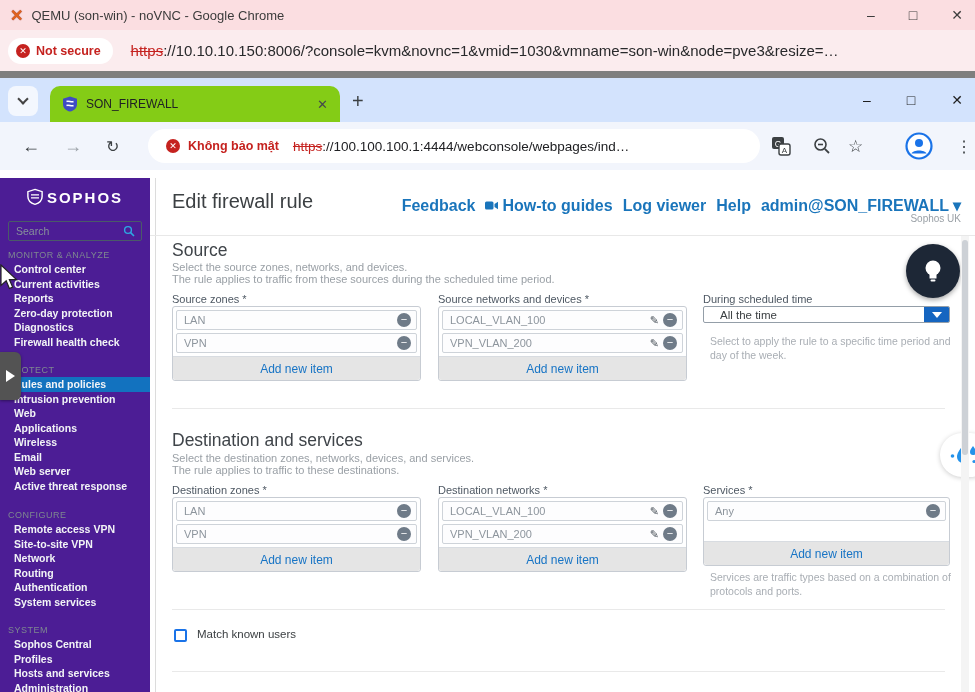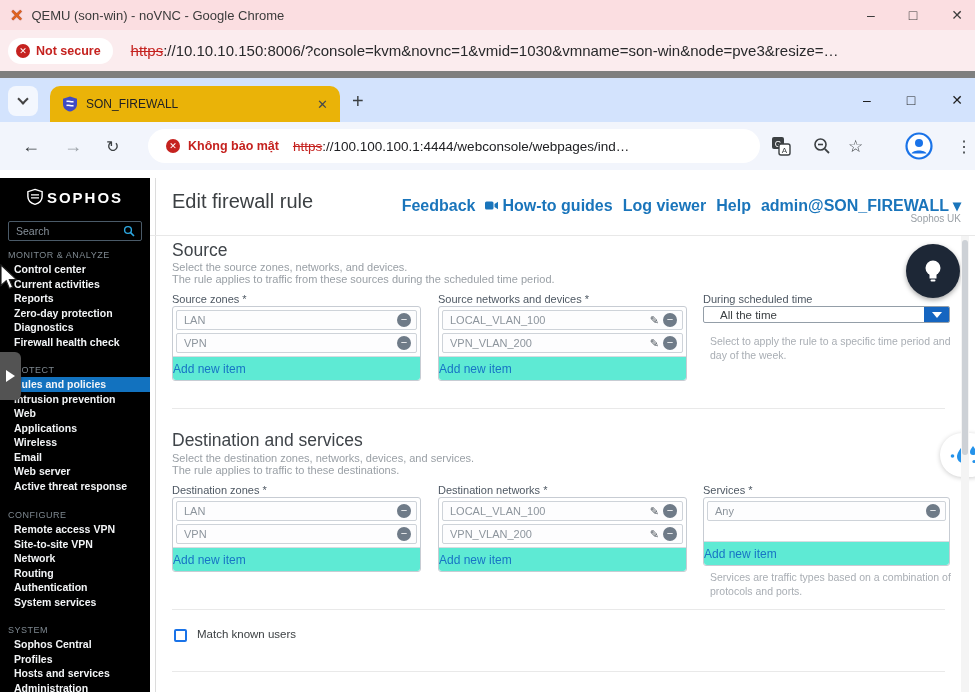--- a/index.html
+++ b/index.html
@@ -20,37 +20,37 @@
   .chip .ctext { color:#c5221f; font-size:12.5px; font-weight:bold; }
   .ourl { margin-left:18px; font-size:15px; color:#28292b; white-space:nowrap; }
   .scheme-struck { color:#c5221f; text-decoration:line-through; }
 
   .vncsep { position:absolute; left:0; top:71px; width:975px; height:7px; background:#7f7f7f; }
 
   
   .tabbar { position:absolute; left:0; top:78px; width:975px; height:44px; background:#d3e3fd; }
   .tabsearch { position:absolute; left:8px; top:8px; width:30px; height:30px; border-radius:8px; background:#f3f7fe; display:flex; align-items:center; justify-content:center; }
   .chev { width:8px; height:8px; border-right:2px solid #444; border-bottom:2px solid #444; transform:rotate(45deg); margin-top:-4px; }
-  .tab { position:absolute; left:50px; top:8px; width:290px; height:36px; background:#eab308; border-radius:10px 10px 0 0; display:flex; align-items:center; }
+  .tab { position:absolute; left:50px; top:8px; width:290px; height:36px; background:#84cc16; border-radius:10px 10px 0 0; display:flex; align-items:center; }
   .favicon { margin-left:12px; }
   .tabtitle { margin-left:8px; font-size:12px; color:#202124; flex:1; }
   .tabclose { margin-right:12px; color:#45484d; font-size:13px; }
   .newtab { position:absolute; left:352px; top:8px; font-size:20px; color:#3c4043; line-height:30px; }
   .wincontrols2 { position:absolute; right:12px; top:0; height:44px; display:flex; gap:36px; align-items:center; color:#1f1f1f; font-size:14px; }
 
   .toolbar2 { position:absolute; left:0; top:122px; width:975px; height:48px; background:#f2f5fc; }
   .navic { position:absolute; top:0; height:48px; display:flex; align-items:center; font-size:18px; color:#3c4043; }
   .urlpill { position:absolute; left:148px; top:7px; width:612px; height:34px; background:#fff; border-radius:17px; display:flex; align-items:center; padding:0 12px; }
   .urlpill .dot { width:14px; height:14px; border-radius:50%; background:#c5221f; color:#fff; font-size:9px; display:flex; align-items:center; justify-content:center; margin-left:6px; }
   .vnbadge { color:#c5221f; font-size:12.5px; font-weight:bold; margin:0 14px 0 8px; }
   .iurl { font-size:13.5px; color:#202124; white-space:nowrap; }
   .pillicons { position:absolute; top:0; height:48px; display:flex; align-items:center; }
 
   
-  .sidebar { position:absolute; left:0; top:178px; width:150px; height:514px; background:#000000; }
+  .sidebar { position:absolute; left:0; top:178px; width:150px; height:514px; background:#4c1d95; }
   .slogo { position:absolute; left:0; top:10px; width:150px; display:flex; align-items:center; justify-content:center; gap:4px; }
   .slogotext { color:#fff; font-weight:bold; font-size:15px; letter-spacing:2px; }
   .ssearch { position:absolute; left:8px; top:43px; width:134px; height:20px; border:1px solid #4a5a68; border-radius:2px; display:flex; align-items:center; }
   .ssearch .ph { margin-left:7px; flex:1; font-size:10.5px; color:#87919b; }
   .navsec { position:absolute; left:0; width:150px; }
   .navhdr { padding-left:8px; font-size:9px; color:#7e8890; letter-spacing:.5px; height:13px; line-height:13px; }
   .navitem { padding-left:14px; font-size:10.5px; font-weight:bold; color:#f2f4f6; height:14.5px; line-height:14.5px; white-space:nowrap; }
   .navitem.sel { background:#1272bf; }
 
   
@@ -66,21 +66,21 @@
   .desc { position:absolute; font-size:11px; color:#9aa0a6; white-space:nowrap; }
   .flabel { position:absolute; font-size:11px; font-weight:normal; color:#4e5863; white-space:nowrap; }
 
   .lstbox { position:absolute; width:249px; border:1px solid #c7ccd3; border-radius:3px; background:#fff; display:flex; flex-direction:column; }
   .lstitem { margin:3px 3px 0 3px; height:20px; border:1px solid #ced3d9; border-radius:2px; background:#fdfdfe; display:flex; align-items:center; padding:0 5px 0 7px; }
   .litxt { flex:1; font-size:11px; color:#8d959d; }
   .liicons { display:flex; gap:4px; align-items:center; }
   .ic-pencil { font-size:11px; color:#4c545c; }
   .ic-minus { width:14px; height:14px; border-radius:50%; background:#6f7b88; color:#fff; font-size:11px; line-height:13px; text-align:center; }
   .spacer { flex:1; min-height:14px; }
-  .addrow { margin-top:3px; border-top:1px solid #d8dce1; background:#5eead4; height:24px; line-height:24px; text-align:left; color:#1774c5; font-size:12px; border-radius:0 0 3px 3px; }
+  .addrow { margin-top:3px; border-top:1px solid #d8dce1; background:#e5e5e5; height:24px; line-height:24px; text-align:center; color:#1774c5; font-size:12px; border-radius:0 0 3px 3px; }
 
   .dropdown { position:absolute; left:703px; top:306px; width:247px; height:17px; border:1px solid #949ea8; border-radius:2px; background:#fff; display:flex; align-items:center;padding-left:8px; }
   .ddval { flex:1; padding-left:8px; font-size:11.5px; color:#3c4043; }
   .ddbtn { width:25px; height:100%; background:#1565c0; border-radius:0 1px 1px 0; display:flex; align-items:center; justify-content:center; }
   .tri { width:0; height:0; border-left:5px solid transparent; border-right:5px solid transparent; border-top:6px solid #fff; }
 
   .helper { position:absolute; font-size:10.5px; color:#a9aeb4; line-height:14px; }
 
   .fab-bulb { position:absolute; left:906px; top:244px; width:54px; height:54px; border-radius:50%; background:#1d2736; box-shadow:0 2px 5px rgba(0,0,0,.35); display:flex; align-items:center; justify-content:center; }
   .fab-drop { position:absolute; left:940px; top:433px; width:52px; height:44px; border-radius:22px; background:#fff; box-shadow:0 1px 5px rgba(0,0,0,.2); display:flex; align-items:center; justify-content:center; }

